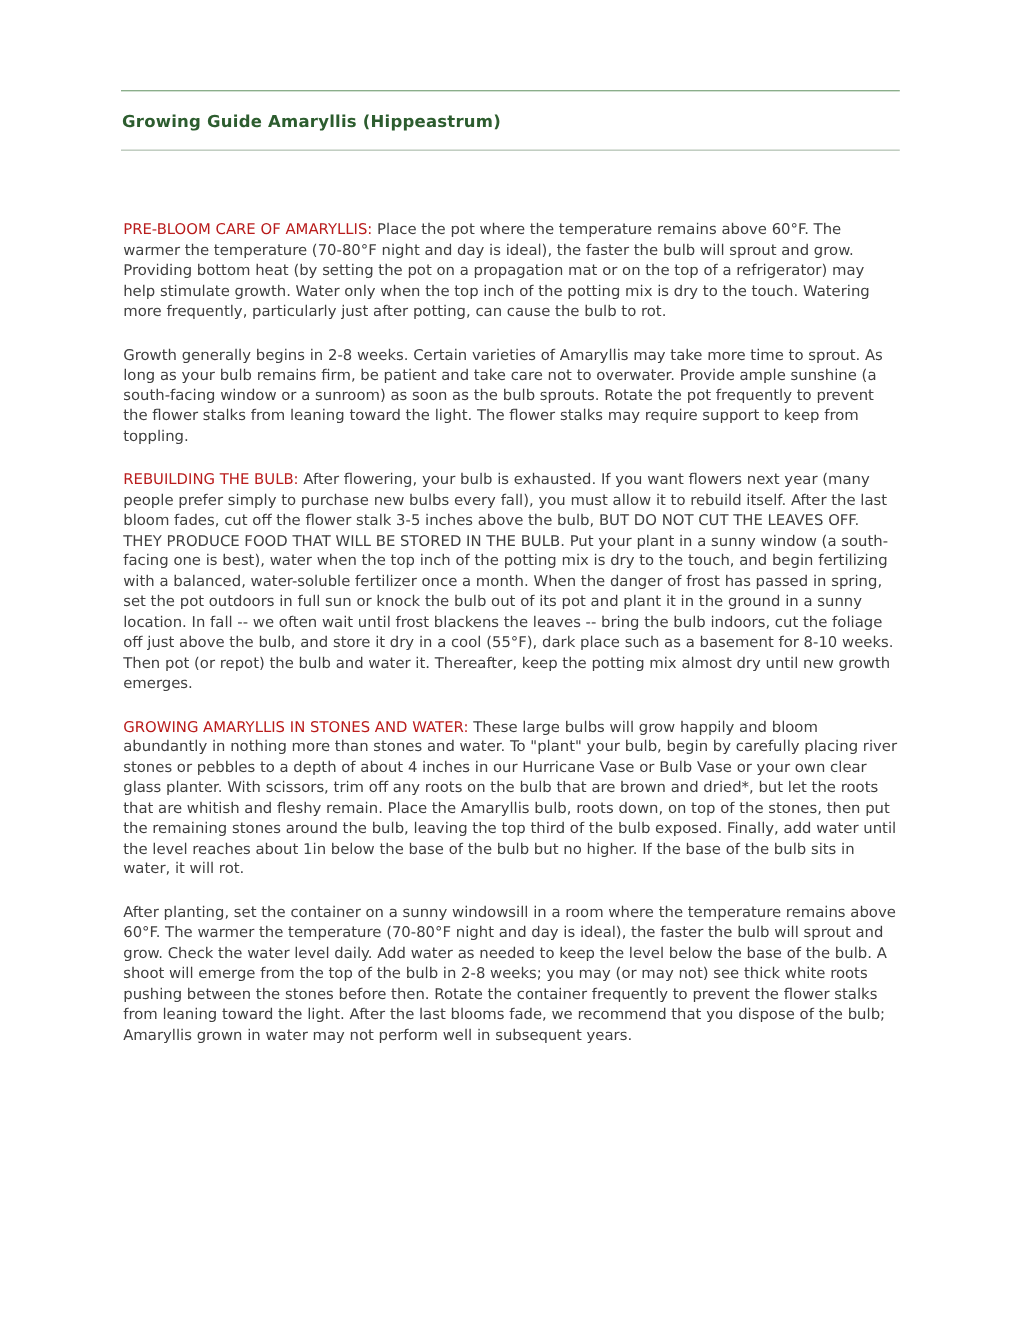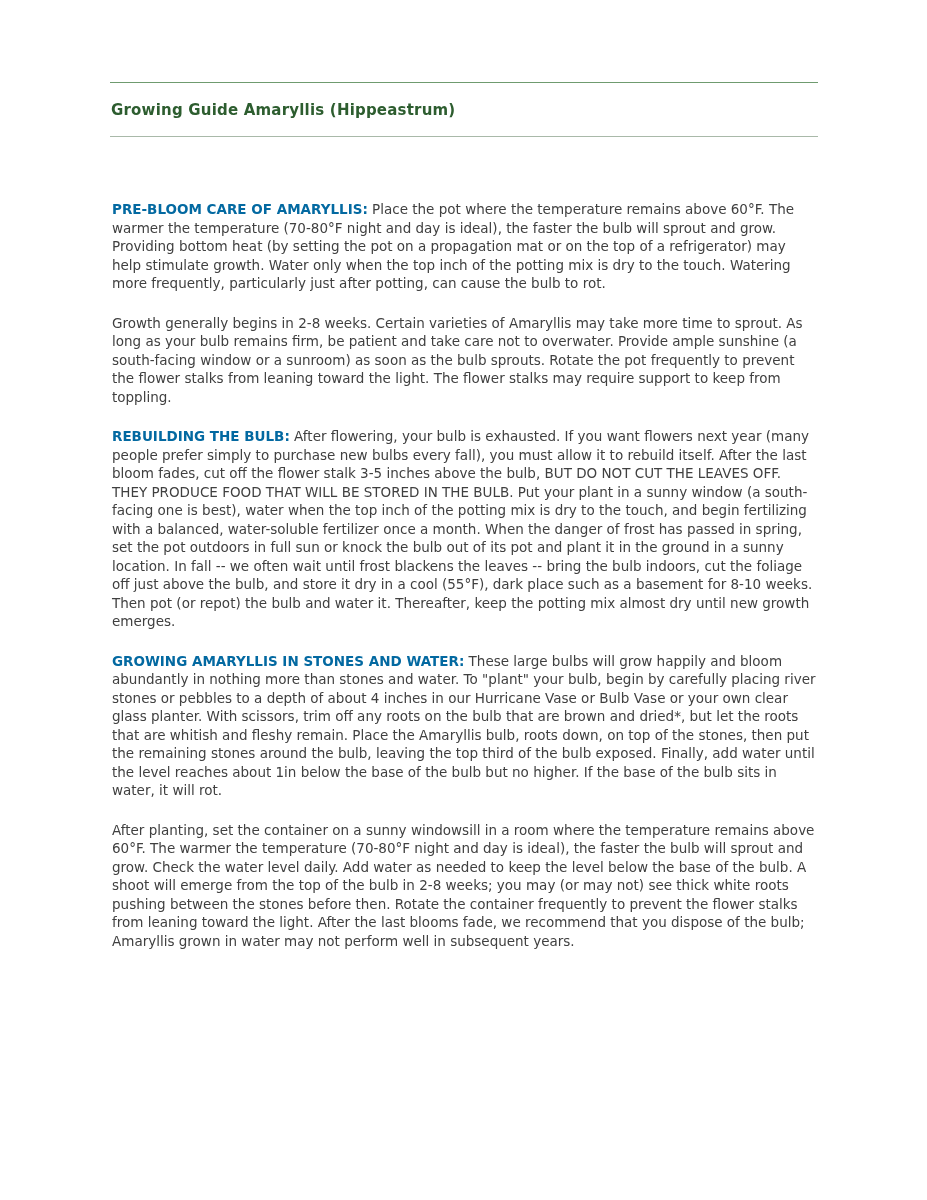--- a/index.html
+++ b/index.html
@@ -45,22 +45,22 @@
     margin-left: 2px;
     width: 704px;
     font-size: 13.5px;
     line-height: 18.5px;
     color: #404040;
   }
   .body-text p {
     margin: 0 0 21px 0;
   }
   .body-text strong {
-    font-weight: bold;
-    color: #0369a1;
+    font-weight: normal;
+    color: #b91c1c;
   }
 </style>
 </head>
 <body>
 
 <div class="page">
 
   <div class="header">
     <hr class="rule rule-top">
     <h1 class="title">Growing Guide Amaryllis (Hippeastrum)</h1>

